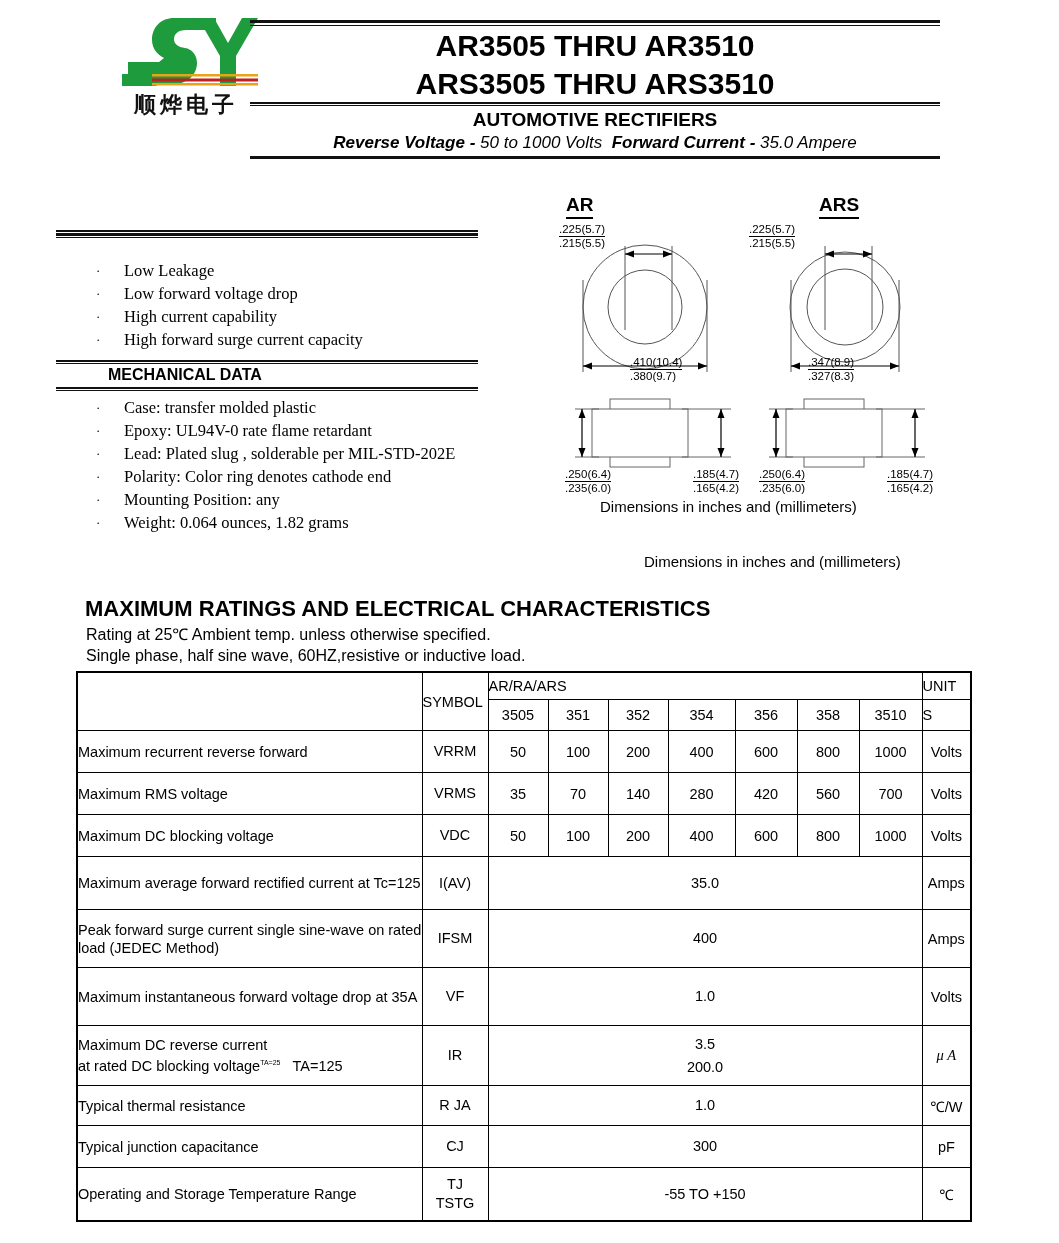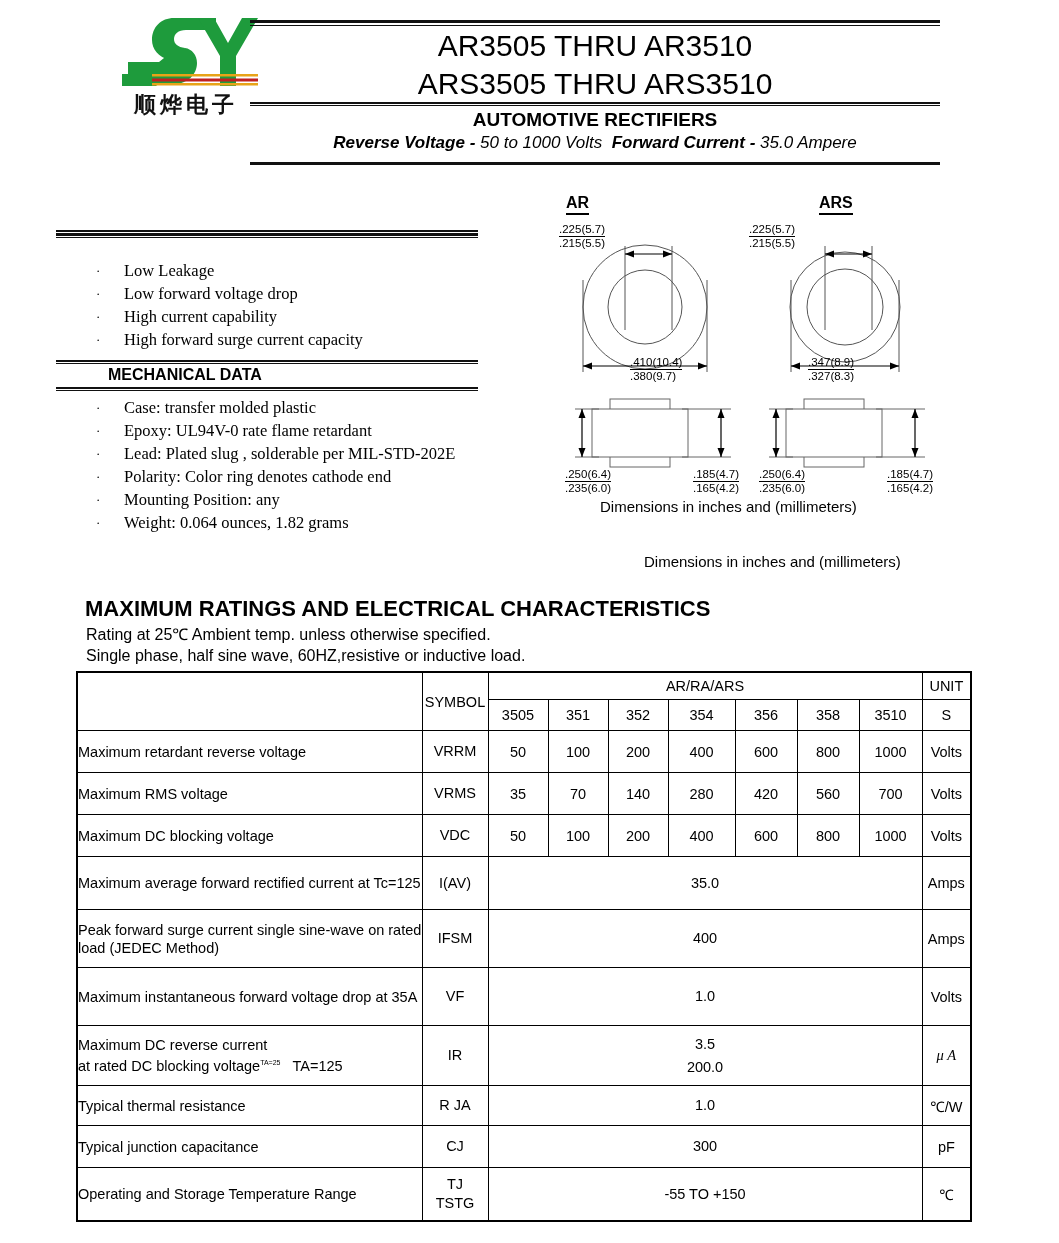--- a/index.html
+++ b/index.html
@@ -47,38 +47,38 @@
     height: 1px;
     margin: 0;
   }
   .rule-bot {
     border-top: 3px solid #111;
     height: 0;
     margin: 0;
   }
   .title-main {
     text-align: center;
-    font-weight: normal;
+    font-weight: bold;
     font-size: 30px;
     line-height: 35px;
     letter-spacing: 0px;
     padding: 2px 0 1px 0;
   }
   .subtitle {
     text-align: center;
     font-weight: bold;
     font-size: 19px;
     line-height: 24px;
     padding-top: 2px;
   }
   .subtitle2 {
     text-align: center;
     font-size: 17px;
     line-height: 22px;
-    padding-bottom: 8px;
+    padding-bottom: 2px;
   }
   .subtitle2 b { font-weight: bold; font-style: italic; }
   .subtitle2 i { font-style: italic; }
 
   
   .sec-head-wrap {
     position: absolute;
     width: 422px;
   }
   .sec-rule-top {
@@ -120,21 +120,21 @@
 
   
   .drawings {
     position: absolute;
     left: 545px; top: 190px;
     width: 400px; height: 400px;
   }
   .dwg-label {
     position: absolute;
     font-weight: bold;
-    font-size: 16px;
+    font-size: 19px;
     border-bottom: 2px solid #000;
     padding-bottom: 1px;
   }
   .dim-txt {
     position: absolute;
     font-size: 11.5px;
     line-height: 13px;
     white-space: nowrap;
   }
   .dim-txt .ul { border-bottom: 1px solid #000; display: inline-block; }
@@ -178,21 +178,21 @@
   table.spec .outer-r { border-right: 2px solid #000; }
   table.spec .outer-t { border-top: 2px solid #000; }
   table.spec .outer-b { border-bottom: 2px solid #000; }
 
   .desc {
     text-align: left;
     padding: 4px 4px 4px 8px;
     font-size: 14.5px;
     line-height: 18px;
   }
-  .hdr-b { font-weight: bold; font-size: 16px; text-align: center; }
+  .hdr-b { font-weight: bold; font-size: 16px; text-align: left; }
   .hdr-num { font-weight: bold; font-size: 16.5px; text-align: center; }
   .val { text-align: center; font-size: 16px; }
   .sym { text-align: center; font-size: 15px; line-height: 19px; }
   .unit { text-align: center; font-size: 14.5px; }
   .mergeval { text-align: center; font-size: 16.5px; line-height: 23px; }
   .supsm { font-size: 7px; vertical-align: super; }
   .serifmu { font-family: "Liberation Serif", serif; font-style: italic; }
 </style>
 </head>
 <body>
@@ -449,21 +449,21 @@
       <td class="hdr-num">354</td>
       <td class="hdr-num">356</td>
       <td class="hdr-num">358</td>
       <td class="hdr-num">3510</td>
       <td class="outer-r hdr-b">S</td>
     </tr>
   </thead>
   <tbody>
 
     <tr>
-      <td class="outer-l desc" style="height:41px;">Maximum retardant reverse voltage</td>
+      <td class="outer-l desc" style="height:41px;">Maximum recurrent reverse forward</td>
       <td class="sym">VRRM</td>
       <td class="val">50</td>
       <td class="val">100</td>
       <td class="val">200</td>
       <td class="val">400</td>
       <td class="val">600</td>
       <td class="val">800</td>
       <td class="val">1000</td>
       <td class="outer-r unit">Volts</td>
     </tr>

